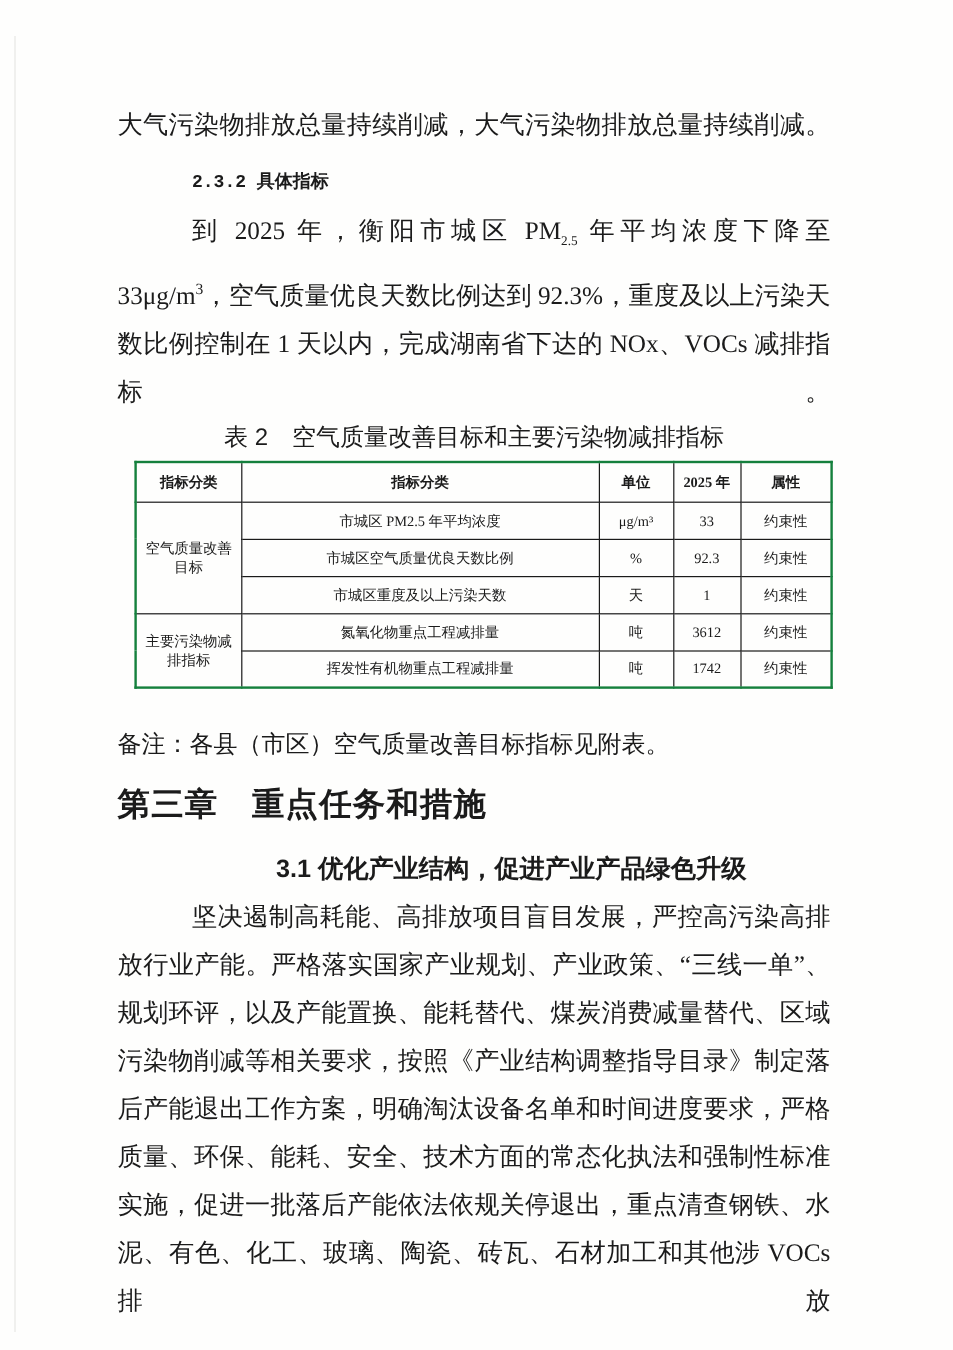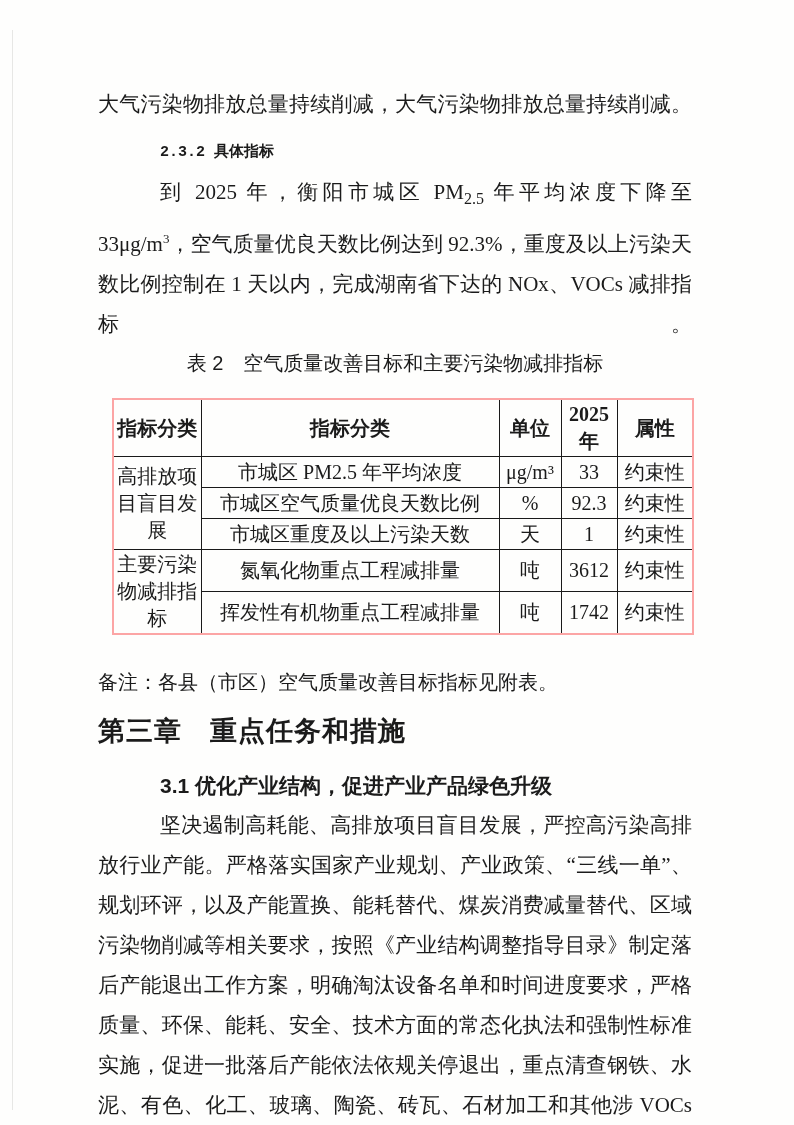--- a/index.html
+++ b/index.html
@@ -33,23 +33,22 @@
 
   .table-title {
     font-family: "Liberation Sans", "DejaVu Sans", sans-serif;
     font-weight: normal; font-size: 20px; line-height: 38px;
     text-align: center;
   }
 
   .data-table {
     width: 580px; margin-left: 14px;
     border-collapse: collapse; table-layout: fixed;
-    border: 2px solid #fca5a5;
-    font-size: 20px;
-    margin-top: 16px;
+    border: 2px solid #15803d;
+    font-size: 12px;
   }
   .data-table th, .data-table td {
     border: 1px solid #1a1a1a;
     text-align: center; vertical-align: middle;
     height: 31px; padding: 1px 3px;
     line-height: 1.35;
   }
   .data-table th { font-weight: bold; height: 33px; }
   .col-cat { width: 88px; }
   .col-name { width: 298px; }
@@ -60,23 +59,23 @@
   .note { font-size: 20px; line-height: 34px; margin-top: 30px; }
 
   .chapter {
     font-family: "Liberation Sans", "DejaVu Sans", sans-serif;
     font-weight: bold; font-size: 27px; line-height: 44px;
     margin-top: 10px; letter-spacing: 1px;
   }
   .section {
     font-family: "Liberation Sans", "DejaVu Sans", sans-serif;
     font-weight: bold; font-size: 21px; line-height: 38px;
-    margin-top: 14px; text-indent: 62px;
+    margin-top: 14px; text-indent: 62px; text-align: center;
   }
-  sub { font-size: 16px; }
+  sub { font-size: 11px; }
   sup { font-size: 13px; }
 </style>
 </head>
 <body>
 
 <div class="page">
   <div class="scan-line"></div>
 
   <div class="content">
 
@@ -100,21 +99,21 @@
         <tr>
           <th>指标分类</th>
           <th>指标分类</th>
           <th>单位</th>
           <th>2025 年</th>
           <th>属性</th>
         </tr>
       </thead>
       <tbody>
         <tr>
-          <td rowspan="3">高排放项目盲目发展</td>
+          <td rowspan="3">空气质量改善目标</td>
           <td>市城区 PM2.5 年平均浓度</td>
           <td>μg/m³</td>
           <td>33</td>
           <td>约束性</td>
         </tr>
         <tr>
           <td>市城区空气质量优良天数比例</td>
           <td>%</td>
           <td>92.3</td>
           <td>约束性</td>

